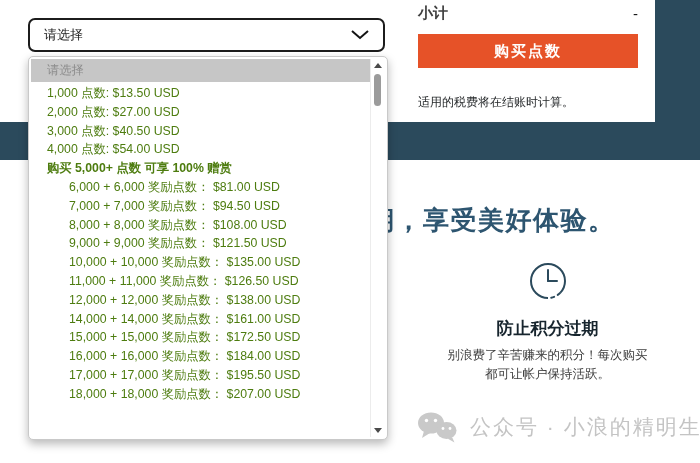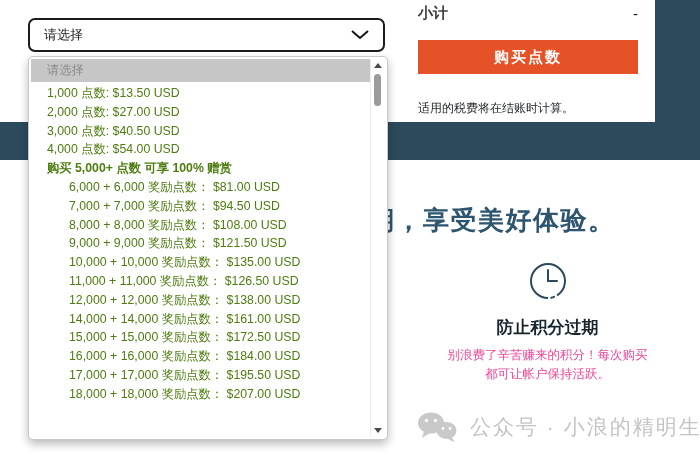--- a/index.html
+++ b/index.html
@@ -16,21 +16,21 @@
     position:absolute;left:368px;top:203px;z-index:1;white-space:nowrap;
     font-size:26px;font-weight:700;color:#2d5570;letter-spacing:1.5px;
   }
 
   
   .subtotal{position:absolute;left:418px;top:4px;width:220px;z-index:2;}
   .subtotal-row{display:flex;justify-content:space-between;align-items:center;}
   .subtotal-label{font-size:15px;font-weight:700;color:#404040;}
   .subtotal-value{font-size:15px;color:#1b1b1b;}
   .buy-btn{
-    margin-top:17px;width:220px;height:34px;background:#e65228;border:none;cursor:pointer;
+    margin-top:11px;width:220px;height:34px;background:#e65228;border:none;cursor:pointer;
     color:#fff;font-size:15px;font-weight:700;letter-spacing:2px;
     display:flex;align-items:center;justify-content:center;
     font-family:"Liberation Sans","DejaVu Sans",sans-serif;
   }
   .tax-note{margin-top:26px;font-size:12px;color:#25282a;}
 
   
   .select-box{
     position:absolute;left:28px;top:18px;width:357px;height:34px;box-sizing:border-box;
     background:#fff;border:2px solid #1c1c1c;border-radius:7px;z-index:4;cursor:pointer;
@@ -53,23 +53,23 @@
 
   
   .scrollbar{position:absolute;top:2px;right:2px;bottom:2px;width:14px;background:#fff;border-left:1px solid #ececec;}
   .sb-up{position:absolute;top:4px;left:3px;width:0;height:0;
          border-left:4px solid transparent;border-right:4px solid transparent;border-bottom:5px solid #4a4a4a;}
   .sb-thumb{position:absolute;top:15px;left:3px;width:7px;height:32px;background:#9b9b9b;border-radius:4px;cursor:pointer;}
   .sb-down{position:absolute;bottom:4px;left:3px;width:0;height:0;
          border-left:4px solid transparent;border-right:4px solid transparent;border-top:5px solid #4a4a4a;}
 
   
-  .benefit{position:absolute;left:405px;top:258px;width:285px;text-align:center;z-index:1;}
+  .benefit{position:absolute;left:405px;top:258px;width:285px;text-align:center;z-index:1;font-family:Liberation Mono, monospace;}
   .benefit-title{margin-top:8px;font-size:17px;font-weight:700;color:#17252e;}
-  .benefit-text{margin-top:7px;font-size:12.5px;line-height:1.55;color:#ec4899;}
+  .benefit-text{margin-top:7px;font-size:12.5px;line-height:1.55;color:#404040;}
 
   
   .watermark{position:absolute;left:416px;top:410px;display:flex;align-items:center;gap:12px;z-index:1;}
   .watermark-text{font-size:21px;color:#c4c4c4;letter-spacing:2px;white-space:nowrap;}
 </style>
 </head>
 <body>
 
 <div class="page">
 

